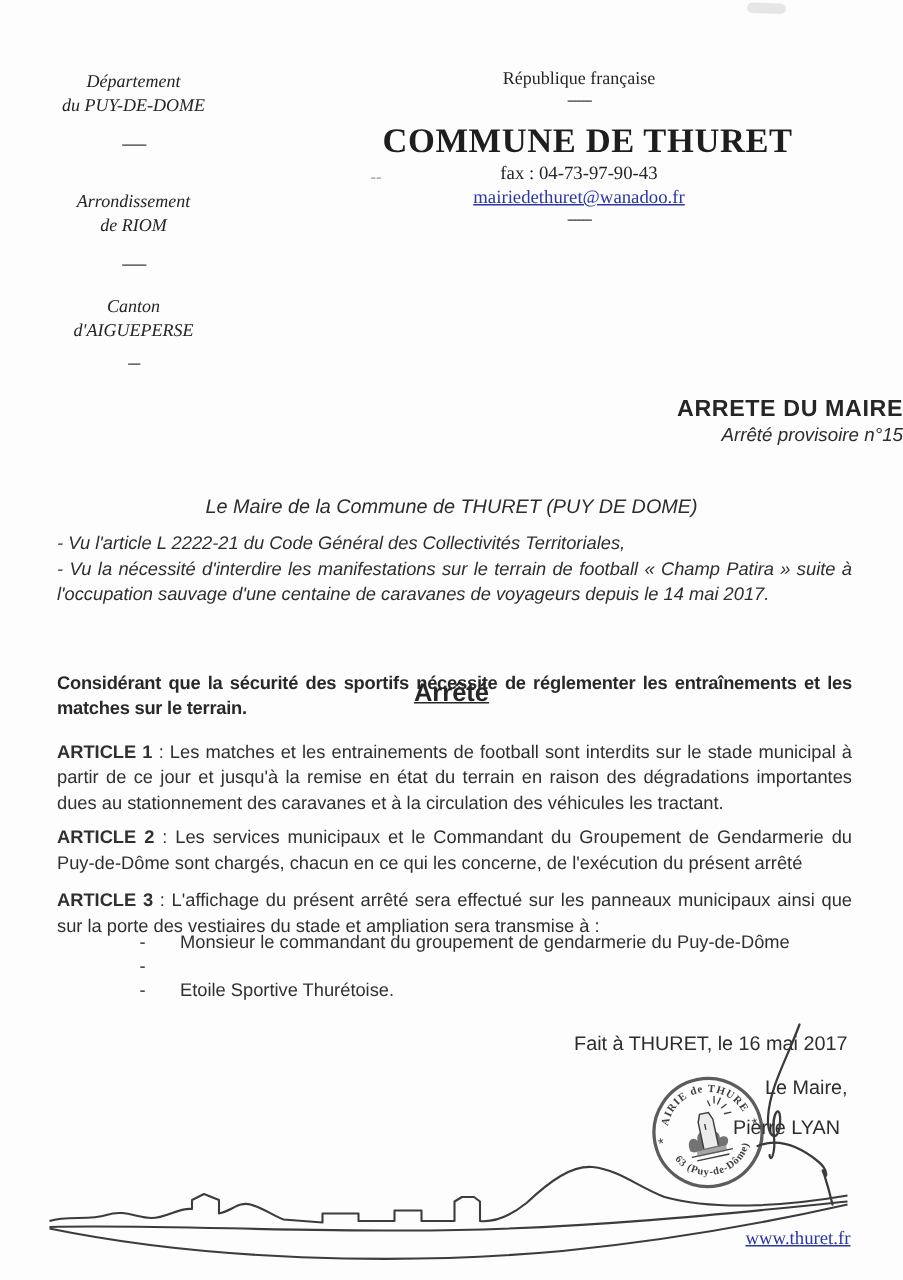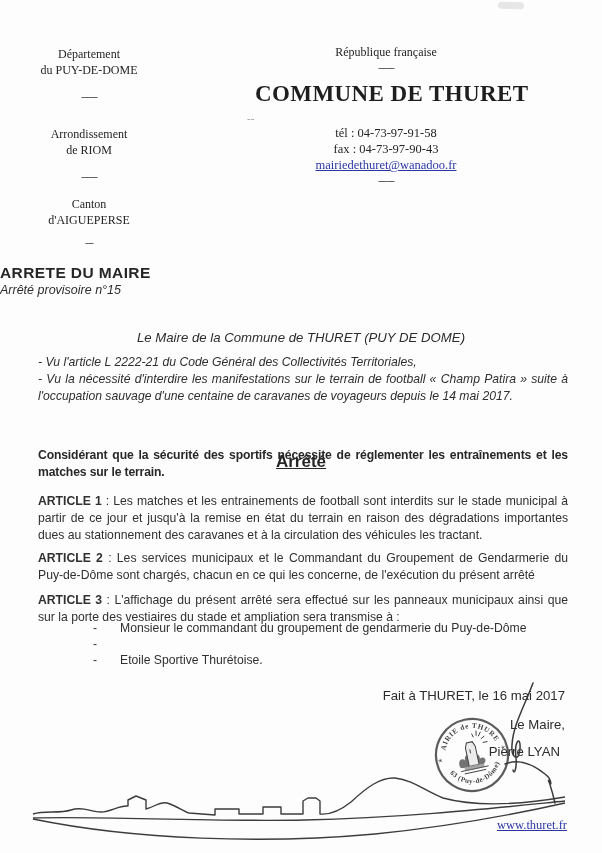--- a/index.html
+++ b/index.html
@@ -2,21 +2,21 @@
 <html><head>
 <meta charset="utf-8">
 <style>
   html,body{margin:0;padding:0;background:#888;}
   .page{
     position:relative; width:602px; height:853px; margin:0 auto;
     background:#fdfdfd; overflow:hidden;
     font-family:"Liberation Sans", sans-serif; color:#303030;
   }
   .serif{font-family:"Liberation Serif", serif; color:#242424;}
-  .multiline{white-space:pre-line;}
+  .multiline{white-space:pre-line;font-style:italic;}
 
   
   .header-left{position:absolute; left:28px; top:46px; width:122px; text-align:center;}
   .hl-block{font-size:12px; line-height:16px;}
   .hl-sep{font-size:11px; line-height:12px; letter-spacing:-1px; color:#3a3a3a;}
   .hl-sep.s1{margin-top:12px;}
   .hl-block.b2{margin-top:24px;}
   .hl-sep.s2{margin-top:12px;}
   .hl-block.b3{margin-top:14px;}
   .hl-sep.s3{margin-top:8px;}
@@ -28,21 +28,21 @@
   .hr-commune{font-size:23px; line-height:26px; font-weight:bold; letter-spacing:.4px; margin-top:8px; color:#1e1e1e; white-space:nowrap;}
   .hr-tel{font-size:12.5px; line-height:16px; margin-top:18px;}
   .hr-fax{font-size:12.5px; line-height:16px;}
   .hr-email{font-size:12.5px; line-height:16px; display:block;}
   .hr-sep2{margin-top:1px;}
   .link{color:#2b36a5; text-decoration:underline; cursor:pointer;}
   .scan-dash{position:absolute; left:247px; top:112px; font-size:11px; color:#9a9a9a; font-family:"Liberation Serif",serif;}
   .scan-smudge{position:absolute; left:498px; top:2px; width:26px; height:7px; background:#e6e6e6; border-radius:4px; transform:rotate(2deg);}
 
   
-  .doc-title{position:absolute; left:0; top:264px; width:602px; text-align:left;}
+  .doc-title{position:absolute; left:0; top:264px; width:602px; text-align:right;}
   .doc-title .main{font-size:15.5px; line-height:18px; font-weight:bold; letter-spacing:.4px; color:#262626;}
   .doc-title .sub{font-size:12.5px; line-height:16px; font-style:italic; color:#2c2c2c;}
 
   .intro{position:absolute; left:0; top:330px; width:602px; text-align:center; font-style:italic; font-size:13.2px; color:#2c2c2c;}
 
   .body-block{position:absolute; left:38px; width:530px; font-size:12.2px; line-height:17px; text-align:justify;}
   .vu{top:354px; font-style:italic; color:#2e2e2e;}
   .vu p{margin:0;}
   .considerant{top:411px; font-weight:bold; color:#282828; letter-spacing:-.15px;margin-top:36px;}
   .arrete-heading{position:absolute; left:0; top:452px; width:602px; text-align:center; font-weight:bold; font-size:17px; text-decoration:underline; color:#262626;}
@@ -79,21 +79,20 @@
     <div class="hl-sep s2">------</div>
     <div class="hl-block b3 multiline">Canton
 d'AIGUEPERSE</div>
     <div class="hl-sep s3">---</div>
   </div>
 
   <div class="header-right serif">
     <div class="hr-republic">République française</div>
     <div class="hr-sep">------</div>
     <div class="hr-commune">COMMUNE DE THURET</div>
-    <div class="hr-tel">tél : 04-73-97-91-58</div>
     <div class="hr-fax">fax : 04-73-97-90-43</div>
     <a class="hr-email link">mairiedethuret@wanadoo.fr</a>
     <div class="hr-sep hr-sep2">------</div>
   </div>
   <div class="scan-dash">--</div>
 
   <div class="doc-title">
     <div class="main">ARRETE DU MAIRE</div>
     <div class="sub">Arrêté provisoire n°15</div>
   </div>

